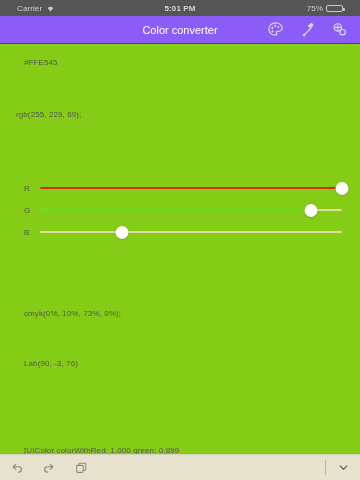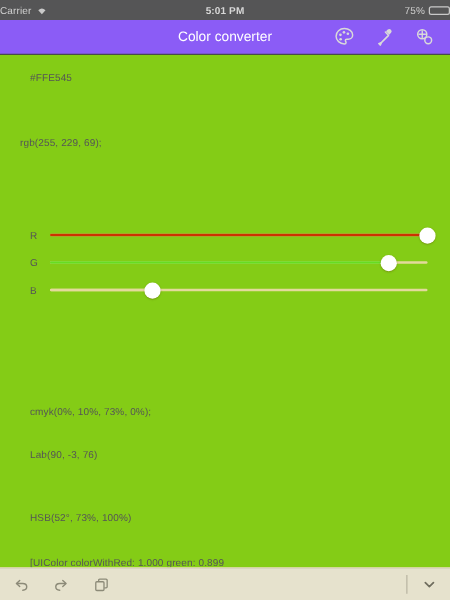--- a/index.html
+++ b/index.html
@@ -15,21 +15,21 @@
     background: #FFE545;
     position: relative;
   }
 
   
   .status-bar {
     height: 16px;
     background: #555556;
     display: flex;
     align-items: center;
-    padding: 0 0;
+    padding: 0 17px;
     color: #cfcfcf;
     font-size: 8px;
     letter-spacing: 0.1px;
     position: relative;
   }
   .status-left {
     display: flex;
     align-items: center;
     gap: 4px;
   }
@@ -294,25 +294,24 @@
   <div class="slider-row" style="top:180px;">
     <span class="slider-label">B</span>
     <span class="slider-track-wrap">
       <span class="slider-track-bg"></span>
       <span class="slider-track-fill" style="width:27%; background:#E3D99C;"></span>
       <span class="slider-thumb" style="left:27%;"></span>
     </span>
   </div>
 
 
-  <div class="code-line" style="top:265px; left:24px;margin-top:16px;">cmyk(0%, 10%, 73%, 0%);</div>
+  <div class="code-line" style="top:265px; left:24px;">cmyk(0%, 10%, 73%, 0%);</div>
 
   <div class="code-line" style="top:315px; left:24px;text-align:center;">Lab(90, -3, 76)</div>
 
-  <div class="code-line" style="top:366px; left:24px;">HSB(52°, 73%, 100%)</div>
 
   <div class="code-line" style="top:402px; left:24px;">[UIColor colorWithRed: 1.000 green: 0.899</div>
 
 </div>
 
 <div class="bottom-bar">
   <div class="bottom-left">
 
     <button class="tool-btn">
       <svg width="14" height="14" viewBox="0 0 16 16">

